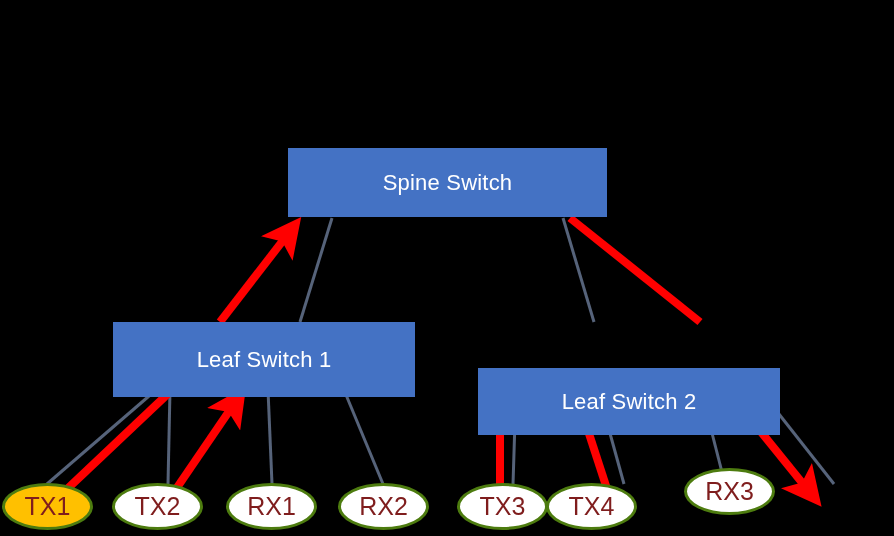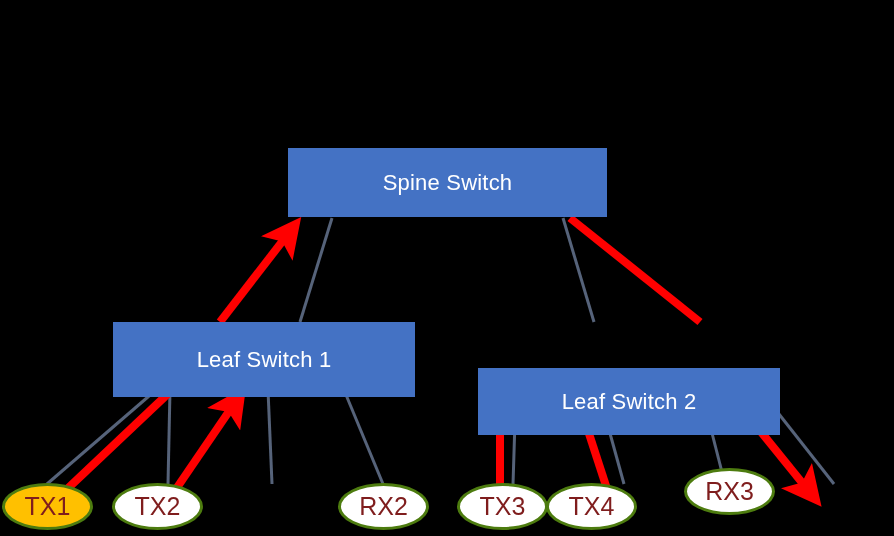--- a/index.html
+++ b/index.html
@@ -117,20 +117,23 @@
   <div class="switch-box" id="leaf-switch-2">
     <span>Leaf Switch 2</span>
   </div>
 
   <div class="host-node host-orange" style="left:2px;  top:483px;">
     <span>TX1</span>
   </div>
   <div class="host-node host-white" style="left:112px; top:483px;align-items:center;">
     <span>TX2</span>
   </div>
+  <div class="host-node host-white" style="left:226px; top:483px;">
+    <span>RX1</span>
+  </div>
   <div class="host-node host-white" style="left:338px; top:483px;">
     <span>RX2</span>
   </div>
   <div class="host-node host-white" style="left:457px; top:483px;">
     <span>TX3</span>
   </div>
   <div class="host-node host-white" style="left:546px; top:483px;">
     <span>TX4</span>
   </div>
   <div class="host-node host-white" style="left:684px; top:468px;">

